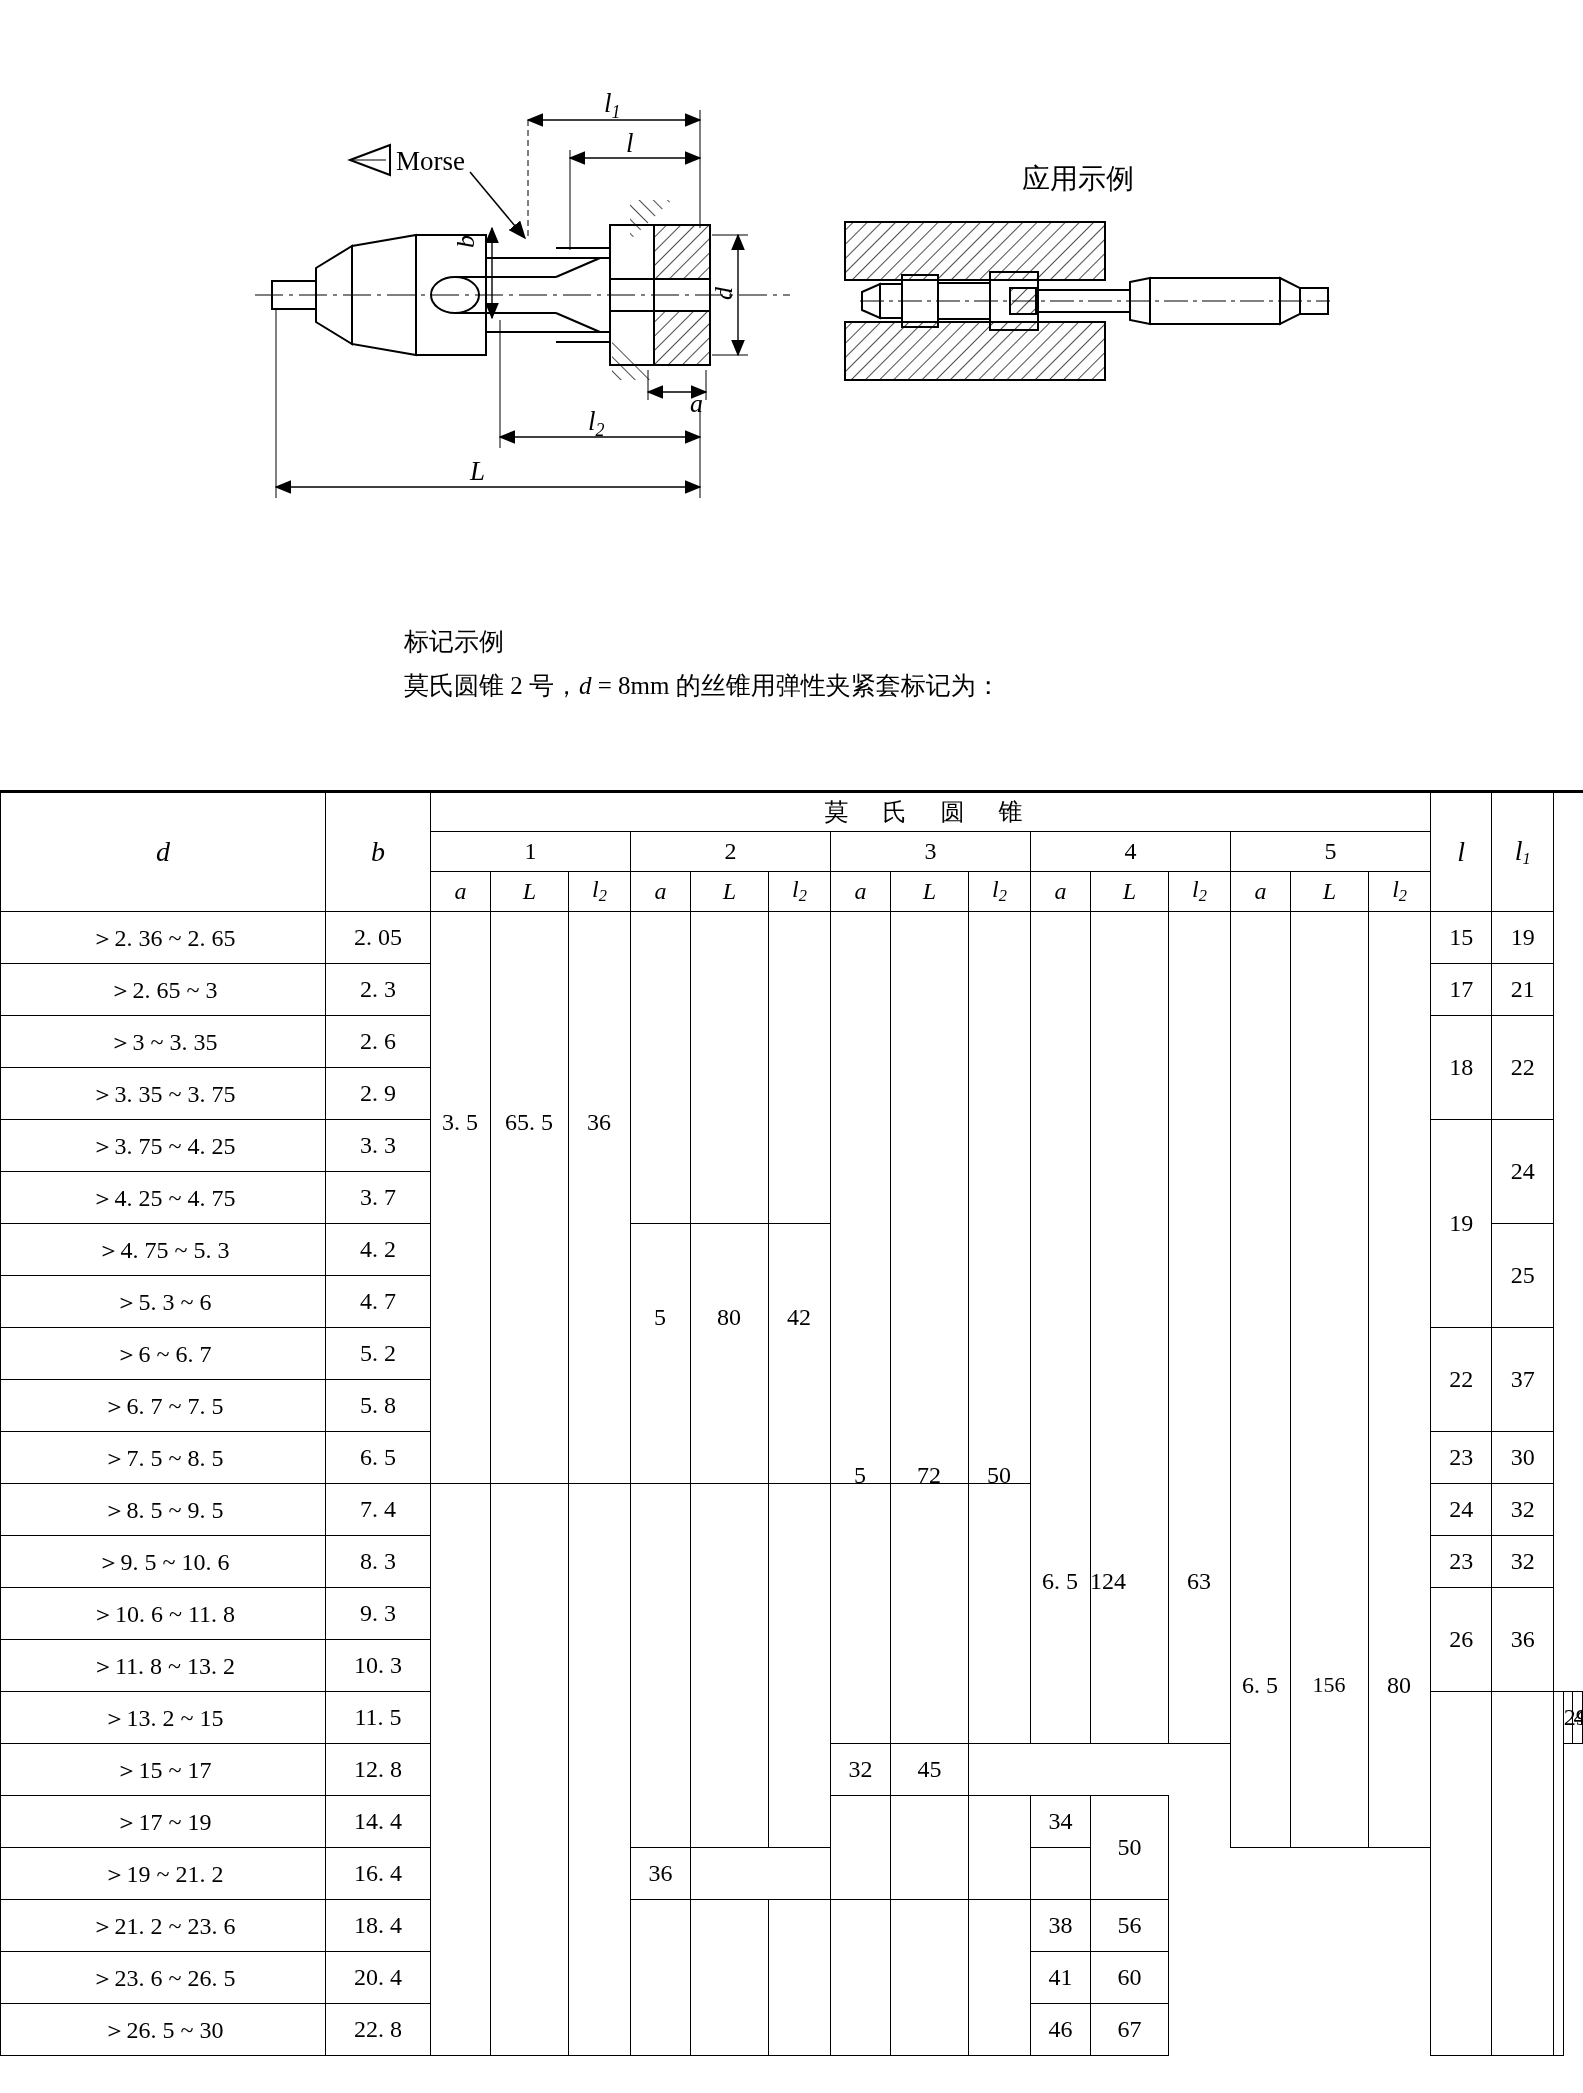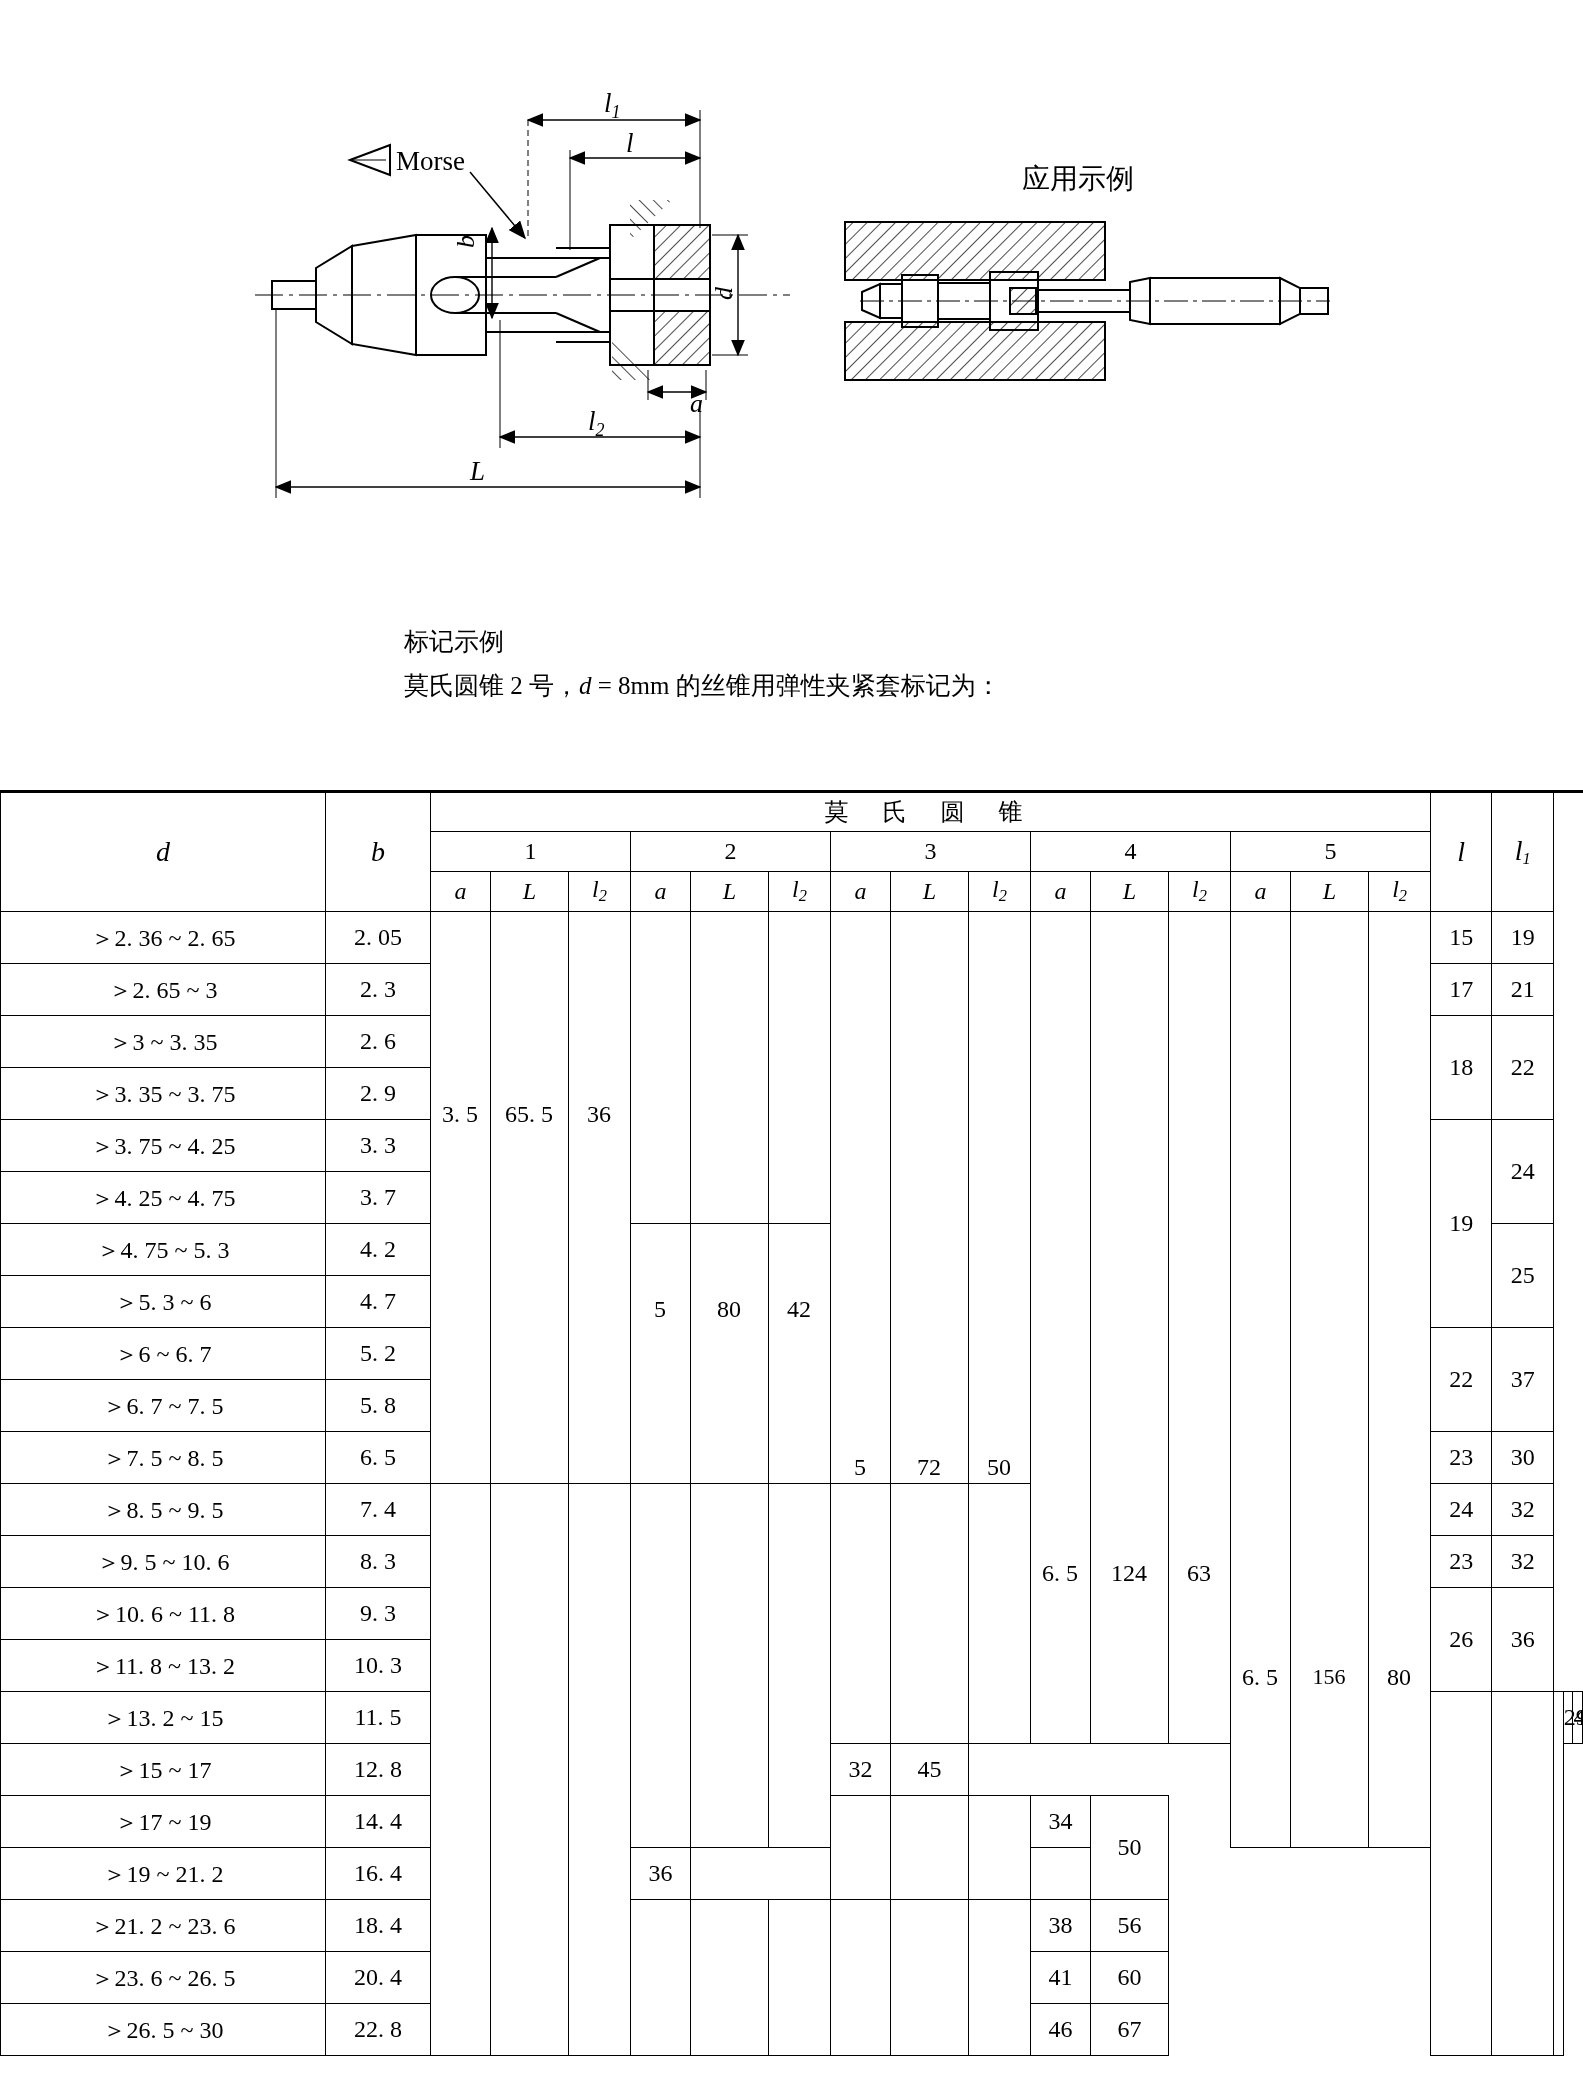--- a/index.html
+++ b/index.html
@@ -390,35 +390,35 @@
 
       <tr class="rowh">
         <td>＞26. 5 ~ 30</td>
         <td>22. 8</td>
         <td>46</td>
         <td>67</td>
       </tr>
     </tbody>
       </table>
 
-    <div id="coneOverlay" style="position:absolute;left:0;top:8px;width:1390px;height:100%;pointer-events:none;">
+    <div id="coneOverlay" style="position:absolute;left:0;top:16px;width:1390px;height:100%;pointer-events:none;">
       <div style="position:absolute;left:430px;top:303px;width:60px;text-align:center;font-size:24px;">3. 5</div>
       <div style="position:absolute;left:490px;top:303px;width:78px;text-align:center;font-size:24px;">65. 5</div>
       <div style="position:absolute;left:568px;top:303px;width:62px;text-align:center;font-size:24px;">36</div>
 
       <div style="position:absolute;left:630px;top:498px;width:60px;text-align:center;font-size:24px;">5</div>
       <div style="position:absolute;left:690px;top:498px;width:78px;text-align:center;font-size:24px;">80</div>
       <div style="position:absolute;left:768px;top:498px;width:62px;text-align:center;font-size:24px;">42</div>
 
       <div style="position:absolute;left:830px;top:656px;width:60px;text-align:center;font-size:24px;">5</div>
       <div style="position:absolute;left:890px;top:656px;width:78px;text-align:center;font-size:24px;">72</div>
       <div style="position:absolute;left:968px;top:656px;width:62px;text-align:center;font-size:24px;">50</div>
 
       <div style="position:absolute;left:1030px;top:762px;width:60px;text-align:center;font-size:24px;">6. 5</div>
-      <div style="position:absolute;left:1090px;top:762px;width:78px;text-align:center;font-size:24px;">124</div>
+      <div style="position:absolute;left:1090px;top:762px;width:78px;text-align:left;font-size:24px;">124</div>
       <div style="position:absolute;left:1168px;top:762px;width:62px;text-align:center;font-size:24px;">63</div>
 
       <div style="position:absolute;left:1230px;top:866px;width:60px;text-align:center;font-size:24px;">6. 5</div>
       <div style="position:absolute;left:1290px;top:866px;width:78px;text-align:center;font-size:22px;">156</div>
       <div style="position:absolute;left:1368px;top:866px;width:62px;text-align:center;font-size:24px;">80</div>
     </div>
   </div>
 
 </div>
 

